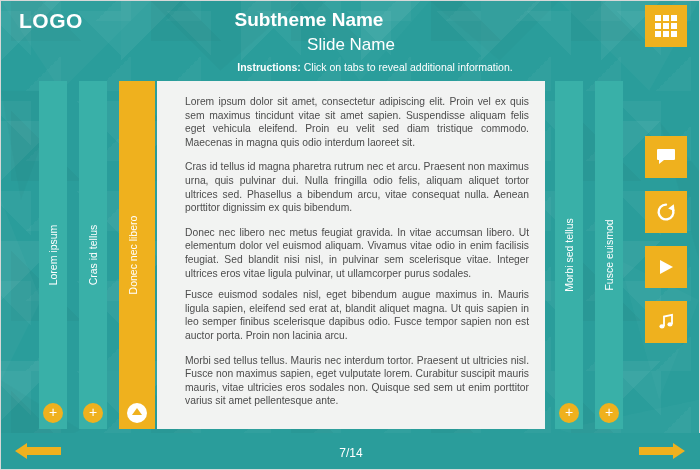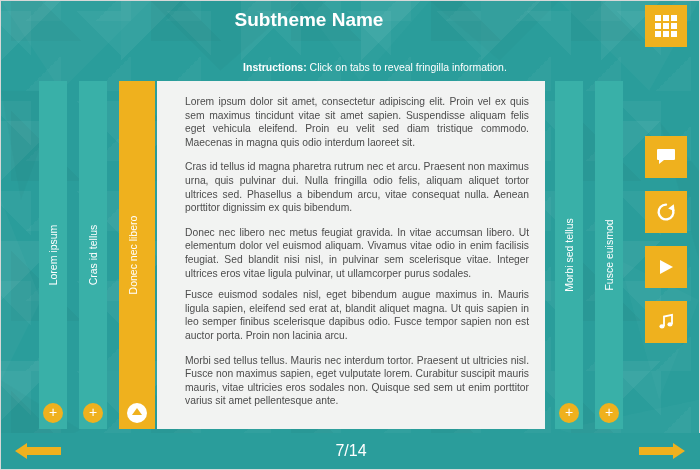--- a/index.html
+++ b/index.html
@@ -207,21 +207,21 @@
     height: 36px;
     background: #2a9d9b;
   }
   .page-indicator {
     position: absolute;
     left: 0;
     bottom: 9px;
     width: 700px;
     text-align: center;
     color: #ffffff;
-    font-size: 16px;
+    font-size: 12px;
   }
   .arrow {
     position: absolute;
     bottom: 9px;
     width: 46px;
     height: 18px;
     cursor: pointer;
   }
   .arrow.left { left: 14px; }
   .arrow.right { right: 14px; }
@@ -239,23 +239,25 @@
     <polygon points="430,0 560,0 500,60" fill="#000000" opacity="0.03"></polygon>
     <polygon points="560,0 700,0 650,90" fill="#ffffff" opacity="0.05"></polygon>
     <polygon points="0,90 60,90 20,200" fill="#000000" opacity="0.04"></polygon>
     <polygon points="0,200 40,300 0,380" fill="#ffffff" opacity="0.05"></polygon>
     <polygon points="660,120 700,170 700,260" fill="#000000" opacity="0.04"></polygon>
     <polygon points="620,260 700,300 660,400" fill="#ffffff" opacity="0.04"></polygon>
     <polygon points="0,380 80,430 0,470" fill="#000000" opacity="0.04"></polygon>
     <polygon points="560,430 700,400 700,470" fill="#ffffff" opacity="0.04"></polygon>
   </svg>
 
+  <div class="logo">LOGO</div>
   <div class="subtheme">Subtheme Name</div>
+  <div class="slide-name">Slide Name</div>
   <div class="instructions">
-    <b>Instructions:</b><span> Click on tabs to reveal fringilla information.</span>
+    <b>Instructions:</b><span> Click on tabs to reveal additional information.</span>
   </div>
 
   <div class="grid-button">
     <span class="g">
       <i></i>
         <i></i>
         <i></i>
         <i></i>
         <i></i>
         <i></i>

